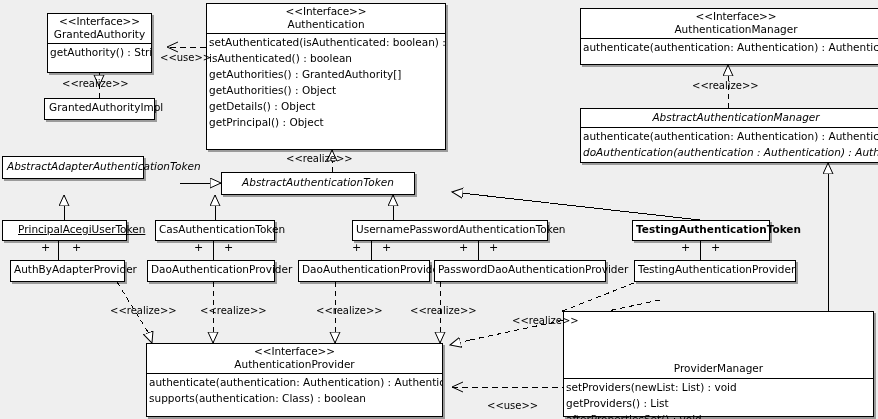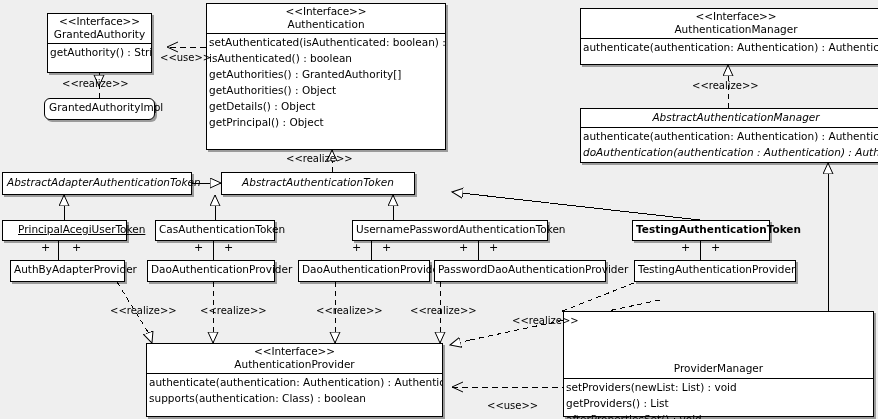--- a/index.html
+++ b/index.html
@@ -153,21 +153,21 @@
   <div class="uml" style="left:47px; top:13px; width:105px; height:60px;">
     <div class="hdr">
       <span class="stereo">&lt;&lt;Interface&gt;&gt;</span>
       <span class="cname">GrantedAuthority</span>
     </div>
     <div class="compartment">
       <div class="mrow">getAuthority() : String</div>
     </div>
   </div>
 
-  <div class="uml simple" style="left:44px; top:98px; width:111px; height:22px;border-radius:6px;">
+  <div class="uml simple" style="left:44px; top:98px; width:111px; height:22px;">
     <div class="hdr" style="padding:2px 4px;">
       <span class="cname">GrantedAuthorityImpl</span>
     </div>
   </div>
 
   <div class="uml" style="left:206px; top:3px; width:240px; height:147px;">
     <div class="hdr">
       <span class="stereo">&lt;&lt;Interface&gt;&gt;</span>
       <span class="cname">Authentication</span>
     </div>
@@ -194,21 +194,21 @@
   <div class="uml" style="left:580px; top:108px; width:312px; height:55px;">
     <div class="hdr" style="padding:2px 4px 3px 4px;">
       <span class="cname abstract">AbstractAuthenticationManager</span>
     </div>
     <div class="compartment">
       <div class="mrow">authenticate(authentication: Authentication) : Authentication</div>
       <div class="mrow abstract">doAuthentication(authentication : Authentication) : Authentication</div>
     </div>
   </div>
 
-  <div class="uml simple" style="left:2px; top:172px; width:190px; height:23px;">
+  <div class="uml simple" style="left:2px; top:156px; width:142px; height:23px;">
     <div class="hdr" style="padding:3px 4px;">
       <span class="cname abstract">AbstractAdapterAuthenticationToken</span>
     </div>
   </div>
 
   <div class="uml simple" style="left:221px; top:172px; width:194px; height:23px;">
     <div class="hdr" style="padding:3px 4px;">
       <span class="cname abstract">AbstractAuthenticationToken</span>
     </div>
   </div>

